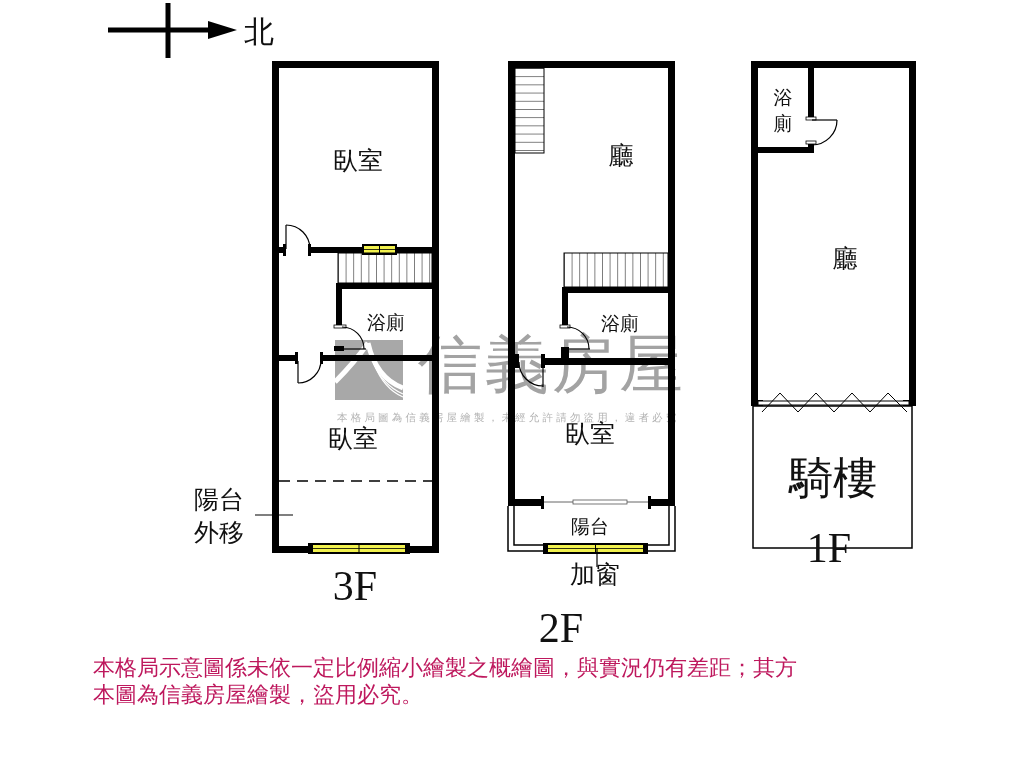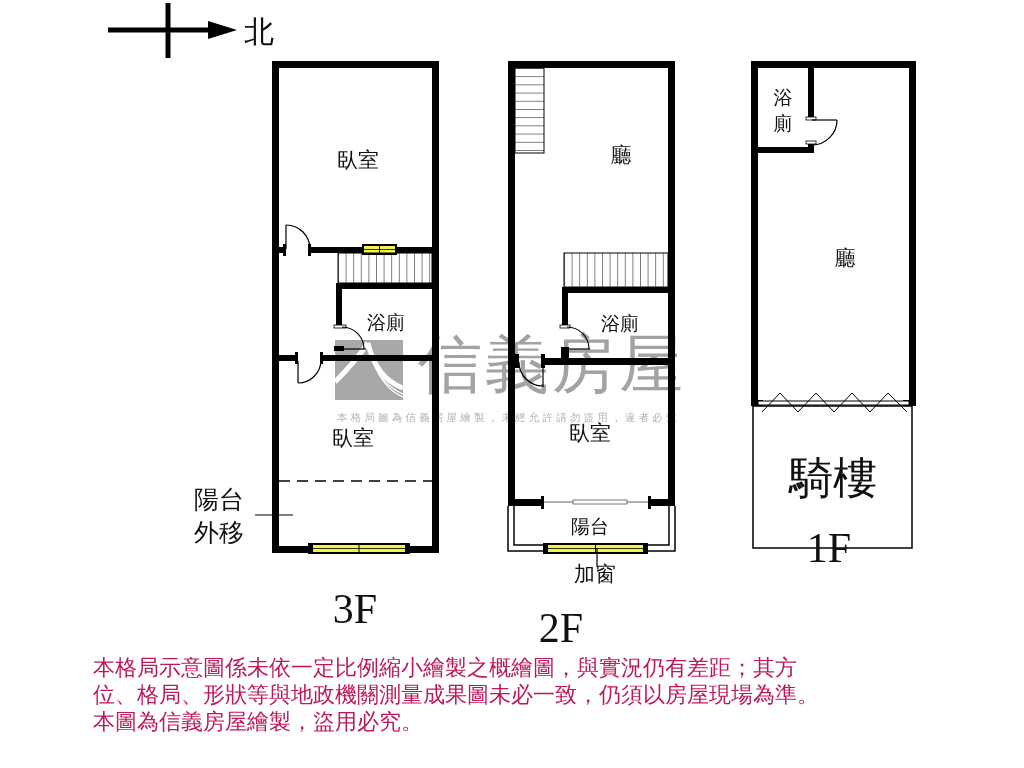--- a/index.html
+++ b/index.html
@@ -4,21 +4,21 @@
   <style>
     html, body { margin: 0; padding: 0; background: #ffffff; }
     body { width: 1024px; height: 768px; position: relative; overflow: hidden;
            font-family: "DejaVu Sans", "Liberation Sans", sans-serif; color: #111; }
     .layer { position: absolute; left: 0; top: 0; width: 1024px; height: 768px; }
     .wm-layer { z-index: 1; }
     .plan-layer { z-index: 2; }
     .label-layer { z-index: 3; pointer-events: none; }
     .lbl { position: absolute; transform: translate(-50%, -50%); white-space: nowrap;
            font-family: "DejaVu Sans", "Liberation Sans", sans-serif; color: #111; line-height: 1; }
-    .room-lg { font-size: 21px; }
+    .room-lg { font-size: 25px; }
     .room-sm { font-size: 19px; }
     .room-xl { font-size: 44px; }
     .floor-tag { font-family: "Liberation Serif", "DejaVu Serif", serif; font-size: 42px; }
     .note { position: absolute; font-size: 25px; line-height: 33px; }
     .compass-north { font-family: "DejaVu Serif", "Liberation Serif", serif; font-size: 30px; }
     .wm-brand { position: absolute; left: 418px; top: 332px; font-size: 64px; letter-spacing: 3px;
                 color: #a3a3a3; line-height: 1; white-space: nowrap; }
     .wm-notice { position: absolute; left: 337px; top: 412px; font-size: 10.5px; letter-spacing: 3.2px;
                  color: #b3b3b3; white-space: nowrap; line-height: 1; }
     .disclaimer { position: absolute; left: 93px; top: 654px; font-size: 22px; line-height: 27px;
@@ -185,33 +185,32 @@
 <div class="layer label-layer">
   <div class="lbl compass-north" style="left:259px;top:32px">北</div>
 
   <div class="lbl room-lg" style="left:358px;top:160px">臥室</div>
   <div class="lbl room-sm" style="left:386px;top:322px">浴廁</div>
   <div class="lbl room-lg" style="left:353px;top:438px">臥室</div>
   <div class="note" style="left:194px;top:483px">
     <div>陽台</div>
     <div>外移</div>
   </div>
-  <div class="lbl floor-tag" style="left:355px;top:609px">3F</div>
+  <div class="lbl floor-tag" style="left:355px;top:586px">3F</div>
 
   <div class="lbl room-lg" style="left:621px;top:155px">廳</div>
   <div class="lbl room-sm" style="left:620px;top:323px">浴廁</div>
   <div class="lbl room-lg" style="left:590px;top:433px">臥室</div>
   <div class="lbl room-sm" style="left:590px;top:526px">陽台</div>
   <div class="lbl room-lg" style="left:595px;top:574px">加窗</div>
   <div class="lbl floor-tag" style="left:561px;top:628px">2F</div>
 
   <div class="lbl room-sm" style="left:783px;top:97px">浴</div>
   <div class="lbl room-sm" style="left:783px;top:123px">廁</div>
   <div class="lbl room-lg" style="left:845px;top:258px">廳</div>
   <div class="lbl room-xl" style="left:833px;top:478px">騎樓</div>
   <div class="lbl floor-tag" style="left:829px;top:548px">1F</div>
 </div>
 
 <div class="disclaimer">
   <div>本格局示意圖係未依一定比例縮小繪製之概繪圖，與實況仍有差距；其方</div>
-  <div>位、格局、形狀等與地政機關測量成果圖未必一致，仍須以房屋現場為準。</div>
   <div>本圖為信義房屋繪製，盜用必究。</div>
 </div>
 
 </body></html>

